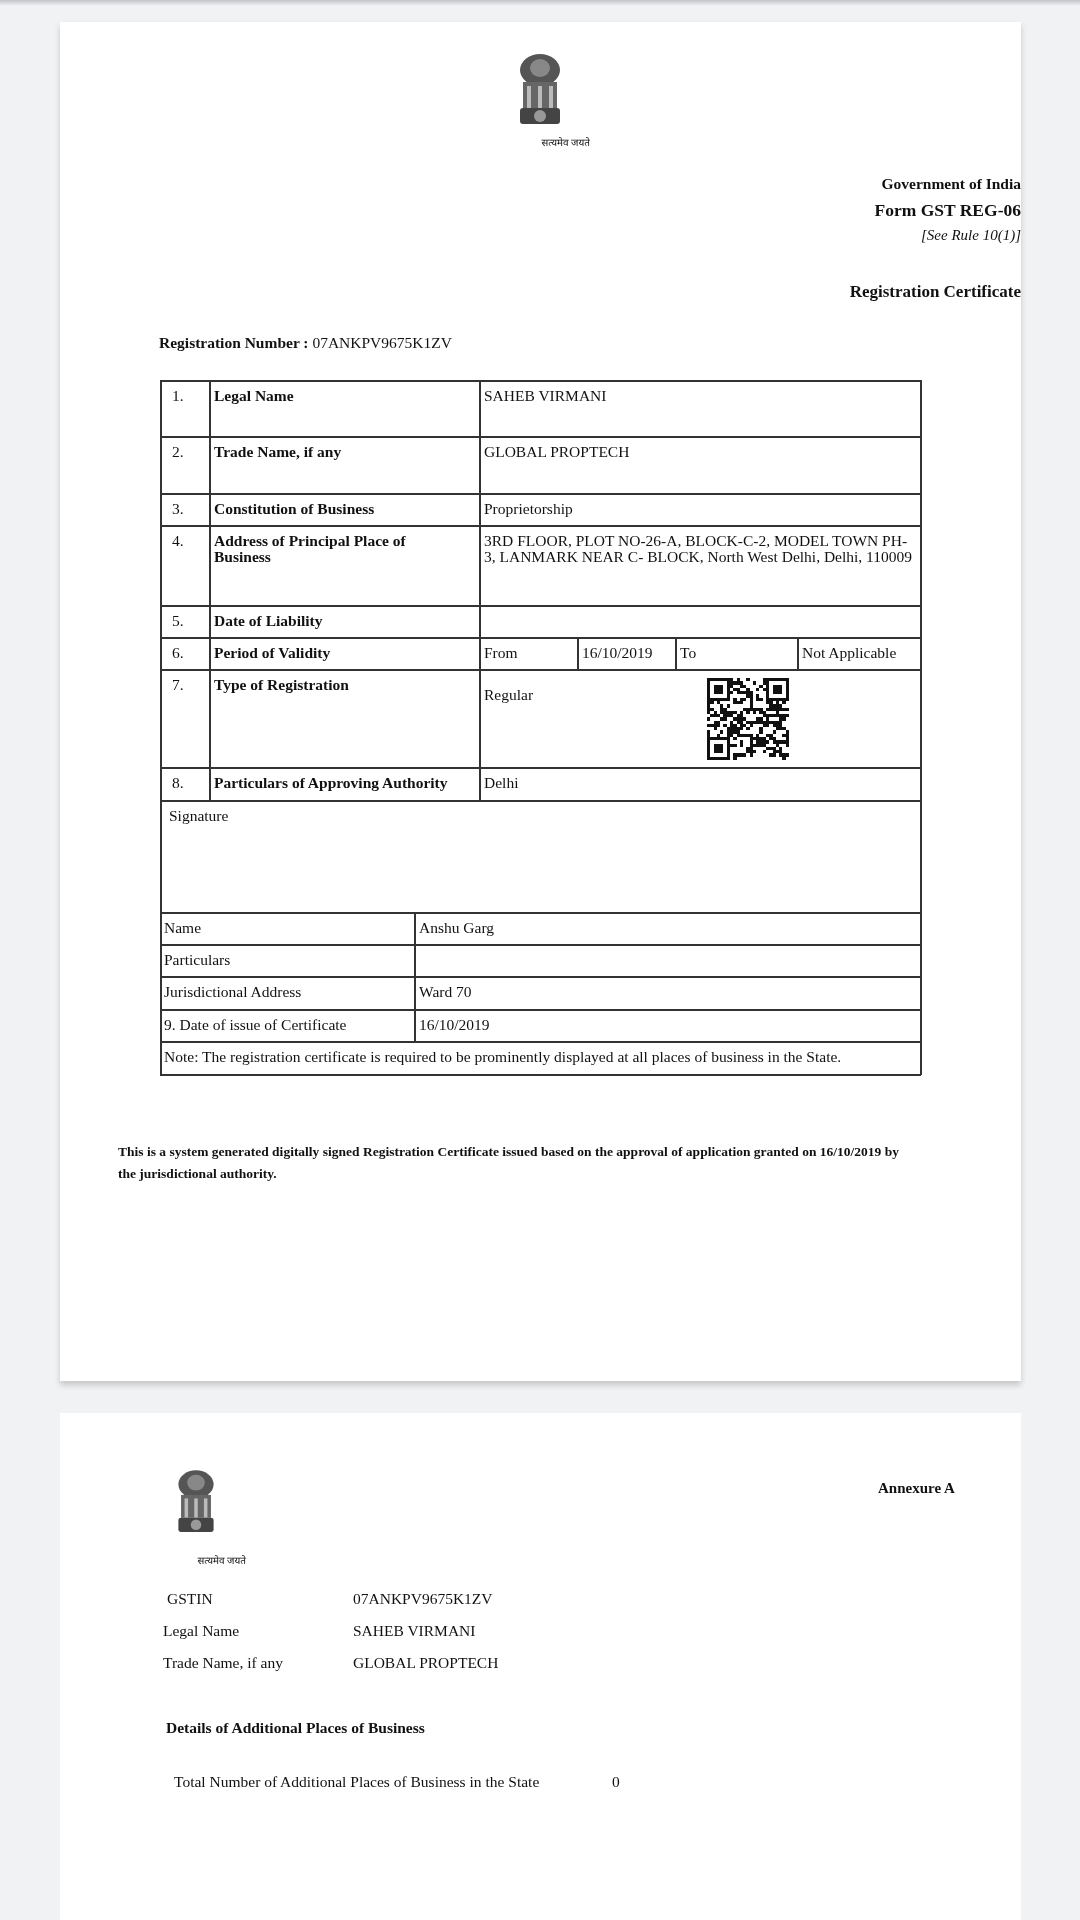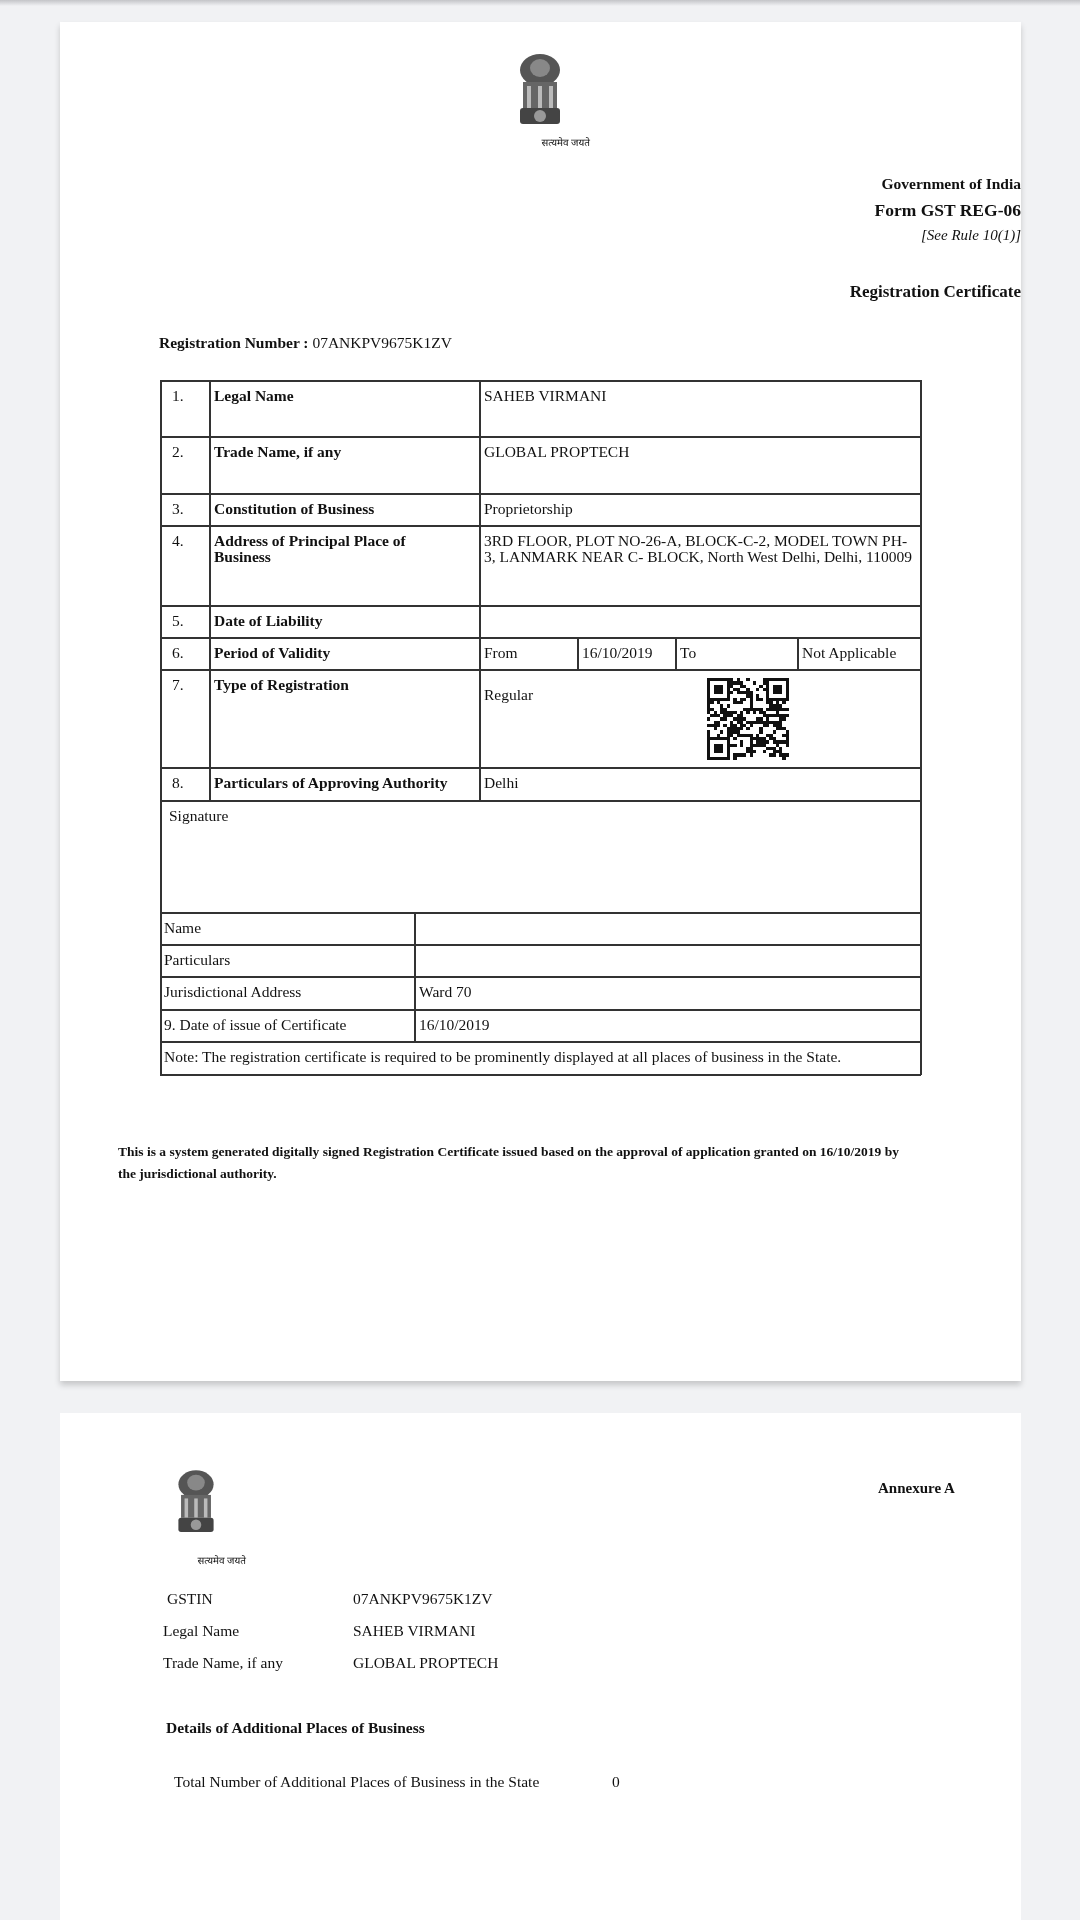--- a/index.html
+++ b/index.html
@@ -425,20 +425,21 @@
         <rect x="2" y="20" width="3" height="3" fill="#111"></rect>
       </svg>
 
     <div class="cell" style="left:104px;top:749px;width:44px;padding-left:8px;">8.</div>
     <div class="cell b" style="left:151px;top:749px;width:266px;">Particulars of Approving Authority</div>
     <div class="cell" style="left:421px;top:749px;width:440px;">Delhi</div>
 
     <div class="cell" style="left:101px;top:782px;width:300px;padding-left:8px;">Signature</div>
 
     <div class="cell" style="left:101px;top:894px;width:252px;">Name</div>
+    <div class="cell" style="left:356px;top:894px;width:500px;">Anshu Garg</div>
     <div class="cell" style="left:101px;top:926px;width:252px;">Particulars</div>
     <div class="cell" style="left:101px;top:958px;width:252px;">Jurisdictional Address</div>
     <div class="cell" style="left:356px;top:958px;width:500px;">Ward 70</div>
     <div class="cell" style="left:101px;top:991px;width:252px;">9. Date of issue of Certificate</div>
     <div class="cell" style="left:356px;top:991px;width:500px;">16/10/2019</div>
 
     <div class="cell" style="left:101px;top:1023px;width:758px;">Note: The registration certificate is required to be prominently displayed at all places of business in the State.</div>
   </div>
 
   <div class="abs b" style="left:58px;top:1119px;width:860px;font-size:13.5px;line-height:22px;">

